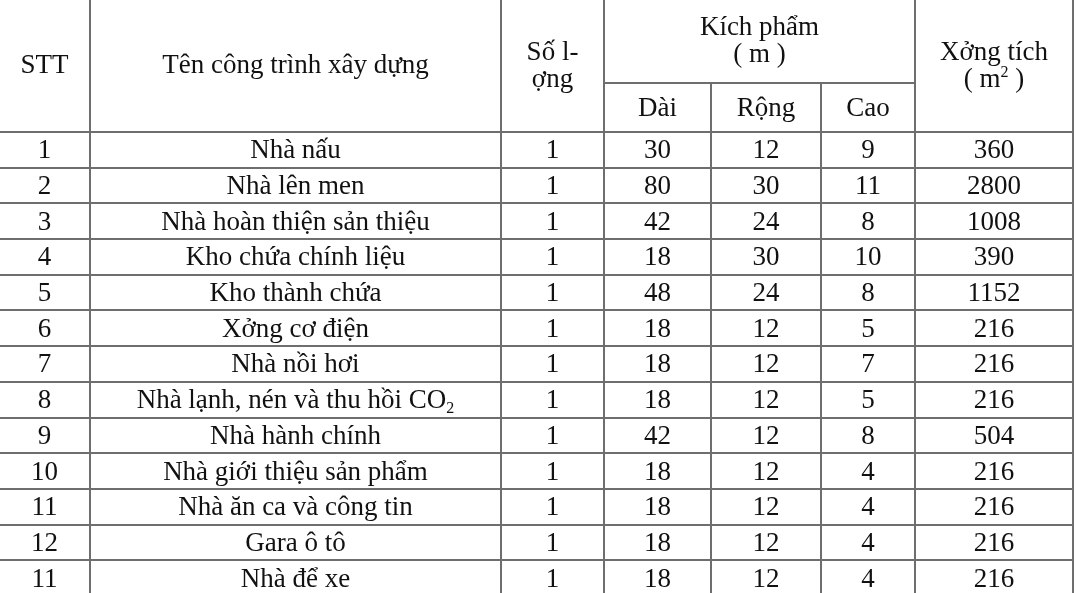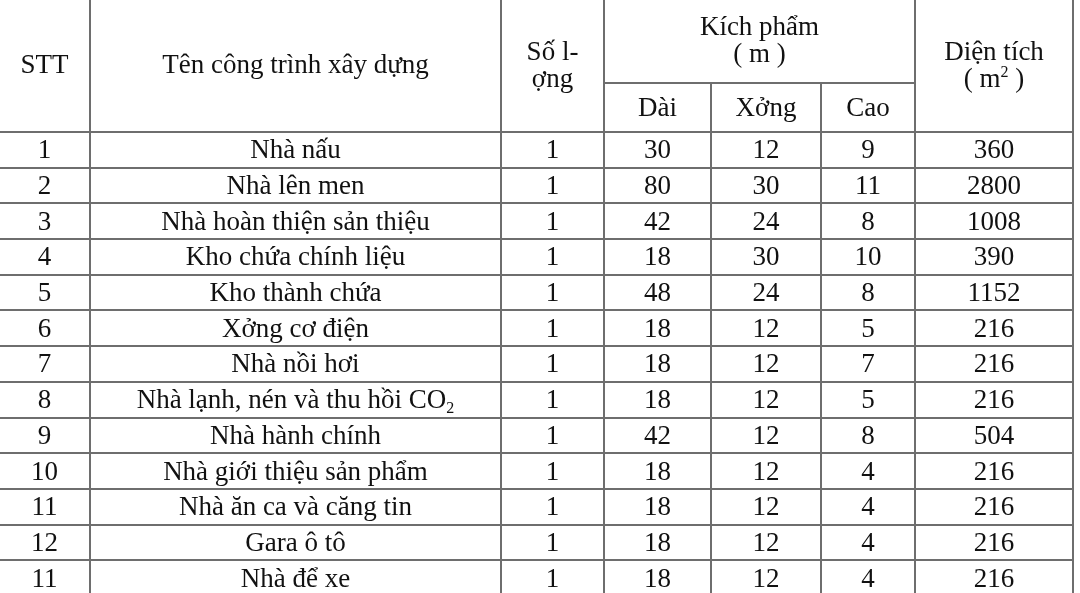--- a/index.html
+++ b/index.html
@@ -41,27 +41,27 @@
       <th rowspan="2">Tên công trình xây dựng</th>
       <th rowspan="2" class="h-soluong">
         <span>Số l-</span><br>
         <span>ợng</span>
       </th>
       <th colspan="3" class="h-kich">
         <span>Kích phẩm</span><br>
         <span>( m )</span>
       </th>
       <th rowspan="2" class="h-dt">
-        <span>Diện tích</span><br>
+        <span>Xởng tích</span><br>
         <span><span>( m</span><sup>2</sup><span> )</span></span>
       </th>
     </tr>
     <tr>
       <th class="sub">Dài</th>
-      <th class="sub">Xởng</th>
+      <th class="sub">Rộng</th>
       <th class="sub">Cao</th>
     </tr>
   </thead>
   <tbody id="rows">
       <tr>
         <td><span>1</span></td>
         <td class="name"><span>Nhà nấu</span></td>
         <td><span>1</span></td>
         <td><span>30</span></td>
         <td><span>12</span></td>
@@ -144,21 +144,21 @@
         <td><span>10</span></td>
         <td class="name"><span>Nhà giới thiệu sản phẩm</span></td>
         <td><span>1</span></td>
         <td><span>18</span></td>
         <td><span>12</span></td>
         <td><span>4</span></td>
         <td><span>216</span></td>
       </tr>
       <tr>
         <td><span>11</span></td>
-        <td class="name"><span>Nhà ăn ca và căng tin</span></td>
+        <td class="name"><span>Nhà ăn ca và công tin</span></td>
         <td><span>1</span></td>
         <td><span>18</span></td>
         <td><span>12</span></td>
         <td><span>4</span></td>
         <td><span>216</span></td>
       </tr>
       <tr>
         <td><span>12</span></td>
         <td class="name"><span>Gara ô tô</span></td>
         <td><span>1</span></td>

